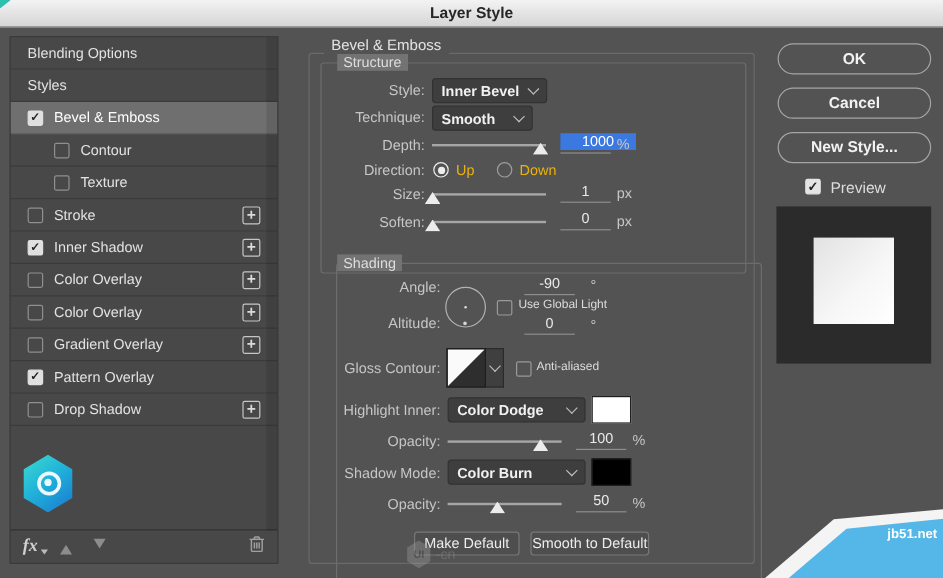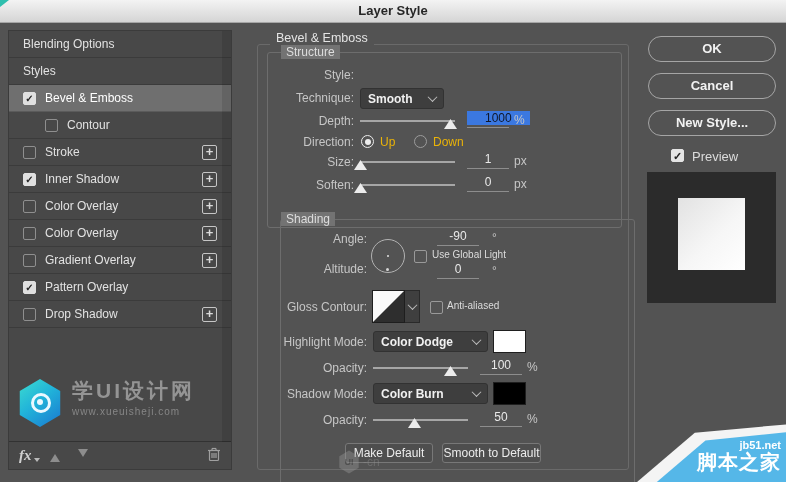--- a/index.html
+++ b/index.html
@@ -58,21 +58,21 @@
   .dd{position:absolute;height:21px;background:#3e3e3e;border:1px solid #323232;border-radius:3px;
     color:#f1f1f1;font-size:12px;font-weight:600;display:flex;align-items:center;
     padding:0 7px;box-sizing:border-box;}
   .chev{width:6px;height:6px;border-right:1.5px solid #bdbdbd;border-bottom:1.5px solid #bdbdbd;
     transform:rotate(45deg) translate(-1px,-1px);margin-left:auto;flex:none;}
   .track{position:absolute;height:2px;background:#a6a6a6;width:95px;}
   .thumb{position:absolute;width:13px;height:10px;background:#ececec;
     clip-path:polygon(50% 0,100% 100%,0 100%);filter:drop-shadow(0 1px 1px rgba(0,0,0,.45));}
   .vfield{position:absolute;width:42px;height:17px;border-bottom:1px solid #8d8d8d;
     font-size:12px;color:#e9e9e9;text-align:center;line-height:17px;}
-  .vfield .sel{color:#0f172a;padding:0 18px;}
+  .vfield .sel{color:#ffffff;padding:0 18px;}
   .unit{position:absolute;font-size:12px;color:#c6c6c6;}
   .radio{position:absolute;width:13px;height:13px;border-radius:50%;
     border:1.5px solid #9c9c9c;box-sizing:border-box;}
   .radio.on{border-color:#ededed;}
   .radio.on::after{content:"";position:absolute;inset:2.5px;background:#ededed;border-radius:50%;}
   .rlabel{position:absolute;font-size:12px;color:#eab308;}
   .cbx{position:absolute;width:13px;height:13px;border:1px solid #999;border-radius:2px;box-sizing:border-box;}
   .cbx.checked{background:#e4e4e4;border-color:#e4e4e4;}
   .cbx.checked::after{content:"✓";display:block;font-size:11px;line-height:12px;
     text-align:center;color:#222;font-weight:700;}
@@ -126,20 +126,24 @@
         <span class="sb-label">Styles</span>
       </div>
       <div class="sb-row selected">
         <span class="cb checked">✓</span>
         <span class="sb-label">Bevel &amp; Emboss</span>
       </div>
       <div class="sb-row indent">
         <span class="cb"></span>
         <span class="sb-label">Contour</span>
       </div>
+      <div class="sb-row indent">
+        <span class="cb"></span>
+        <span class="sb-label">Texture</span>
+      </div>
       <div class="sb-row">
         <span class="cb"></span>
         <span class="sb-label">Stroke</span>
         <span class="plus-btn">+</span>
       </div>
       <div class="sb-row">
         <span class="cb checked">✓</span>
         <span class="sb-label">Inner Shadow</span>
         <span class="plus-btn">+</span>
       </div>
@@ -164,24 +168,20 @@
       </div>
       <div class="sb-row">
         <span class="cb"></span>
         <span class="sb-label">Drop Shadow</span>
         <span class="plus-btn">+</span>
       </div>
     </div>
   <div class="scroll-track"></div>
   <div class="sb-logo">
     <div class="hex"></div>
-    <div>
-      <div class="logo-title">学UI设计网</div>
-      <div class="logo-url">www.xueuisheji.com</div>
-    </div>
   </div>
   <div class="sb-bottombar">
     <span class="fx">fx</span>
     <span class="arr-up"></span>
     <span class="arr-down"></span>
     <span class="trash">
       <svg width="14" height="16" viewBox="0 0 14 16">
         <g fill="none" stroke="#a0a0a0" stroke-width="1.2">
           <rect x="2.5" y="4.5" width="9" height="10" rx="1"></rect>
           <line x1="1" y1="4.5" x2="13" y2="4.5"></line>
@@ -195,20 +195,24 @@
       </svg>
     </span>
   </div>
 </div>
 
 <div class="outer-box"></div>
 <div class="panel-title">Bevel &amp; Emboss</div>
 
 <div class="group-box" id="structure-box">
   <div class="flabel" style="top:15px">Style:</div>
+  <div class="dd" style="left:92px;top:12px;width:96px">
+    <span>Inner Bevel</span>
+    <span class="chev"></span>
+  </div>
 
   <div class="flabel" style="top:38px">Technique:</div>
   <div class="dd" style="left:92px;top:35px;width:84px">
     <span>Smooth</span>
     <span class="chev"></span>
   </div>
 
   <div class="flabel" style="top:61px">Depth:</div>
   <div class="track" style="left:92px;top:67px"></div>
   <div class="thumb" style="left:176px;top:66px"></div>
@@ -250,21 +254,21 @@
   <div class="unit" style="left:211px;top:44px">°</div>
 
   <div class="flabel" style="top:80px">Gloss Contour:</div>
   <div class="contour-thumb"></div>
   <div class="contour-dd">
     <span class="chev"></span>
   </div>
   <div class="cbx" style="left:149px;top:81px"></div>
   <div class="clabel" style="left:166px;top:80px">Anti-aliased</div>
 
-  <div class="flabel" style="top:115px">Highlight Mode:</div>
+  <div class="flabel" style="top:115px">Highlight Inner:</div>
   <div class="dd" style="left:92px;top:111px;width:115px">
     <span>Color Dodge</span>
     <span class="chev"></span>
   </div>
   <div class="swatch" style="left: 212px; top: 110px; background-color: rgb(255, 255, 255);"></div>
 
   <div class="flabel" style="top:141px">Opacity:</div>
   <div class="track" style="left:92px;top:147px"></div>
   <div class="thumb" style="left:163px;top:146px"></div>
   <div class="vfield" style="left:199px;top:137px">100</div>
@@ -299,15 +303,14 @@
 
 <div class="uicn">
   <span class="uicn-hex">UI</span>
   <span class="uicn-text">-cn</span>
 </div>
 <div class="banner">
   <div class="banner-white"></div>
   <div class="banner-blue" style="background-color: rgb(85, 183, 232);"></div>
   <div class="banner-text">
     <div class="banner-domain">jb51.net</div>
-    <div class="banner-name">脚本之家</div>
   </div>
 </div>
 
 </body></html>

